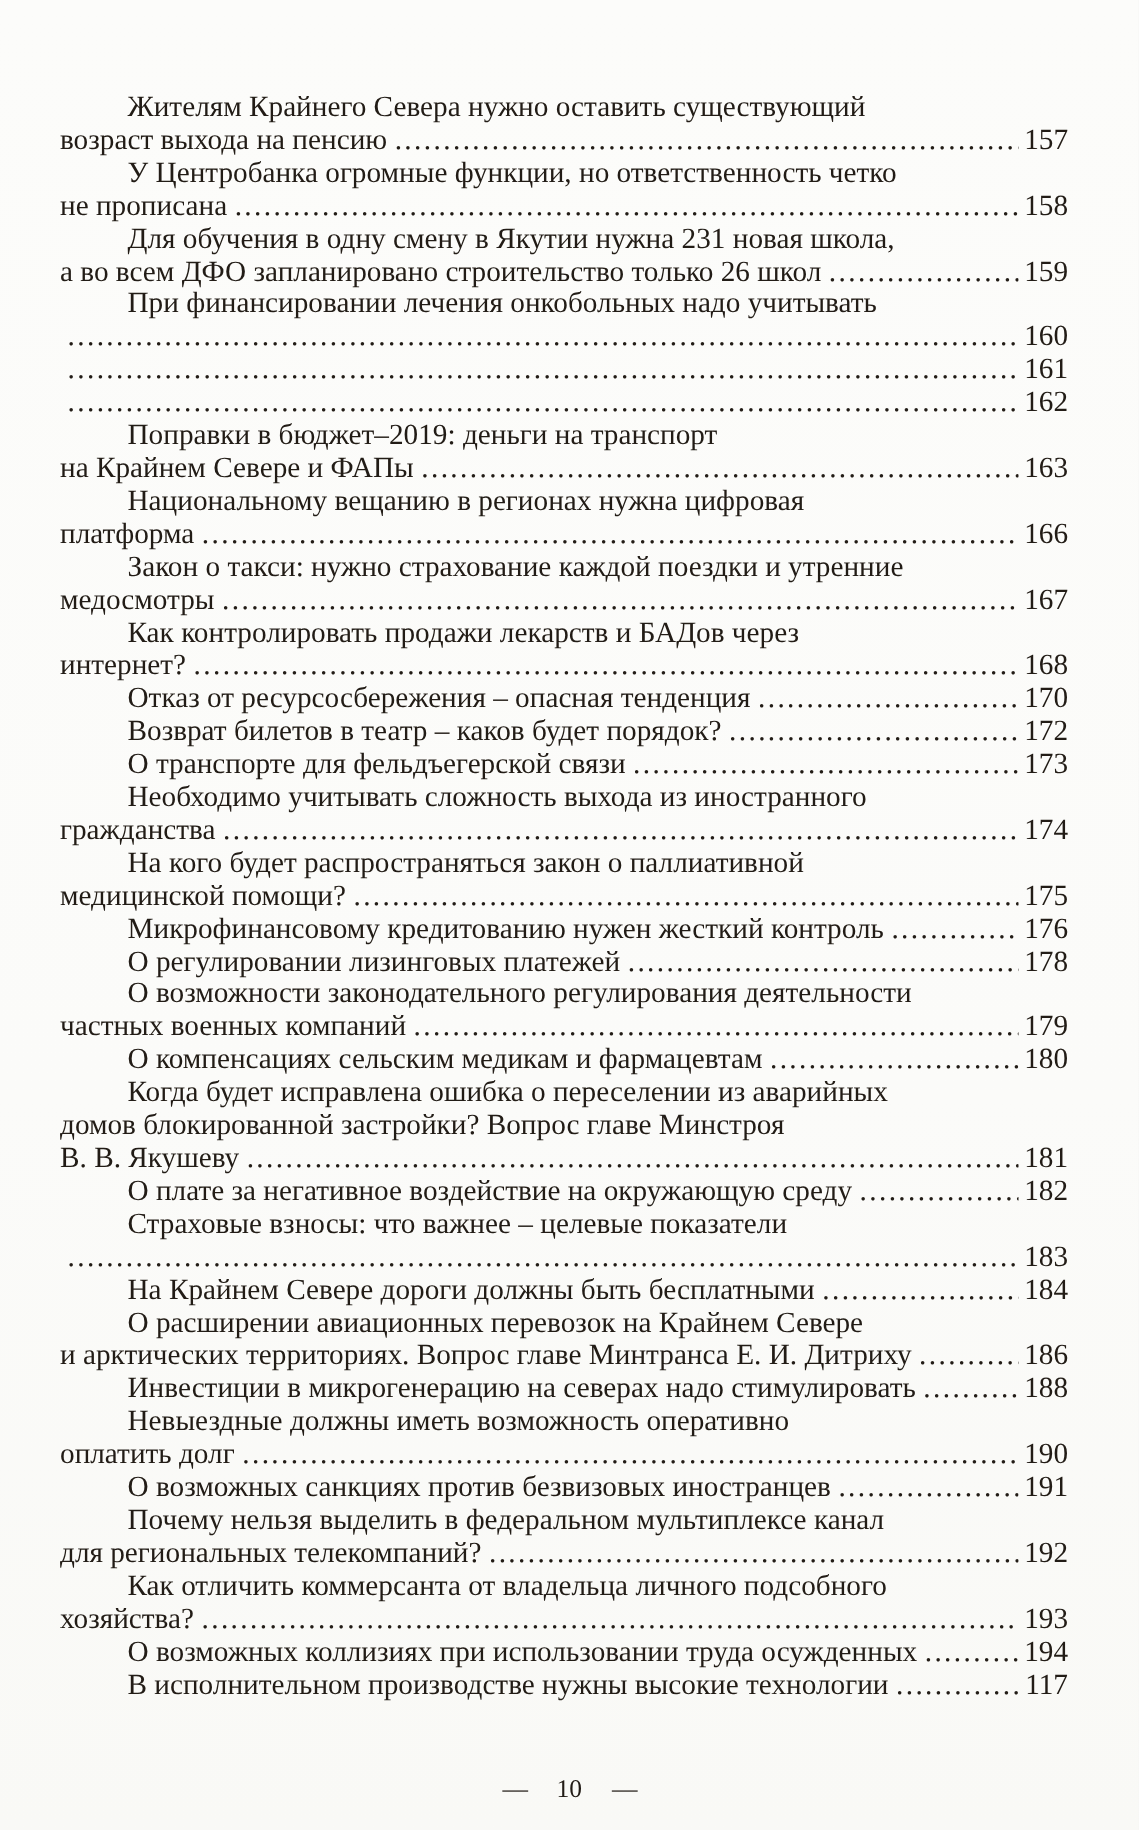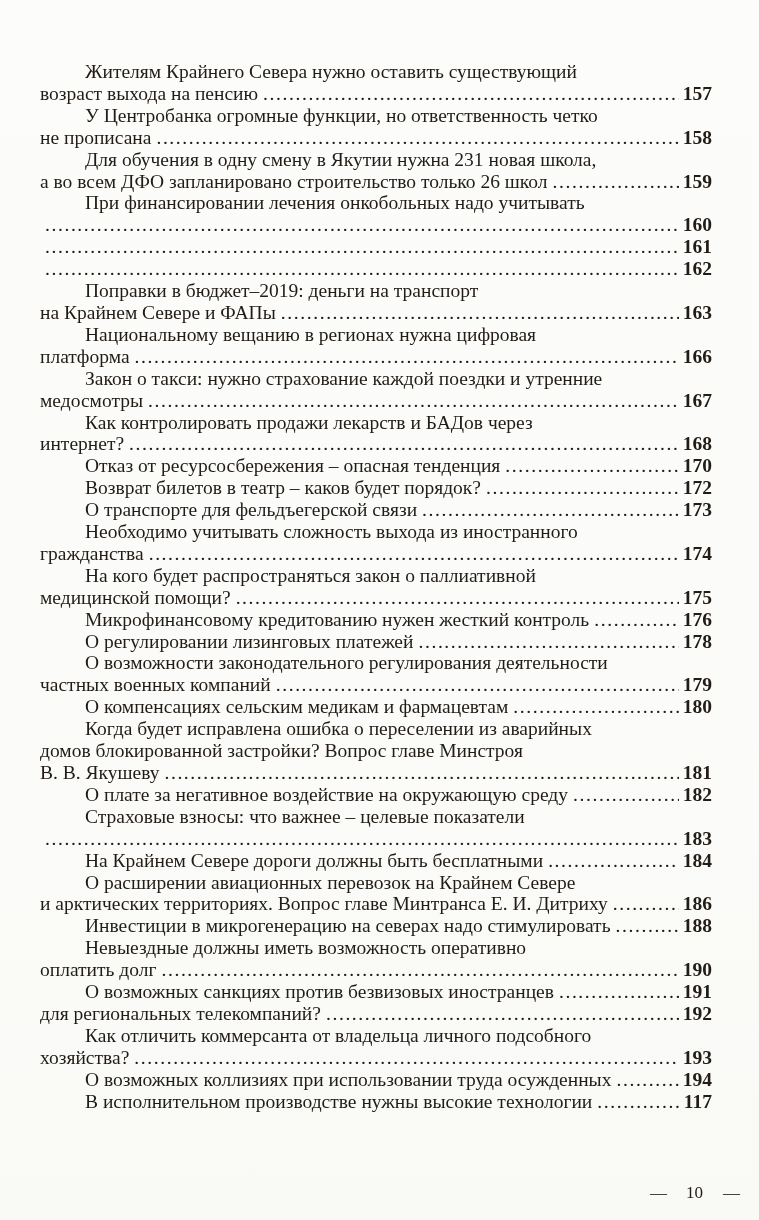--- a/index.html
+++ b/index.html
@@ -45,28 +45,27 @@
     flex: 1 1 auto;
     overflow: hidden;
     letter-spacing: 1.6px;
     margin-left: 5px;
     margin-right: 4px;
     color: #221c16;
   }
   .pg {
     flex: 0 0 auto;
     text-align: right;
-    font-weight: bold;
   }
   .footer {
     position: absolute;
     left: 0;
     top: 1183px;
     width: 759px;
-    text-align: right;
+    text-align: center;
     font-size: 17px;
     line-height: 20px;
     color: #221c16;
   }
   .footer .dash {
     display: inline-block;
     margin: 0 20px;
     letter-spacing: -1px;
   }
 </style>
@@ -302,20 +301,23 @@
         </div>
       </div>
       <div class="toc-entry">
         <div class="toc-line indent">
           <span class="txt">О возможных санкциях против безвизовых иностранцев</span>
           <span class="leader">........................................................................................................................................................................................................</span>
           <span class="pg">191</span>
         </div>
       </div>
       <div class="toc-entry">
+        <div class="toc-line indent">
+          <span class="txt">Почему нельзя выделить в федеральном мультиплексе канал</span>
+        </div>
         <div class="toc-line">
           <span class="txt">для региональных телекомпаний?</span>
           <span class="leader">........................................................................................................................................................................................................</span>
           <span class="pg">192</span>
         </div>
       </div>
       <div class="toc-entry">
         <div class="toc-line indent">
           <span class="txt">Как отличить коммерсанта от владельца личного подсобного</span>
         </div>

